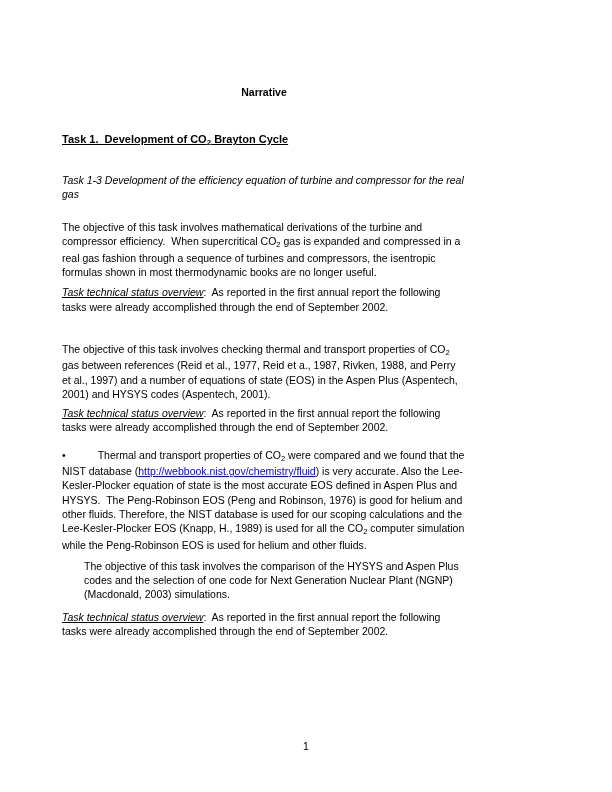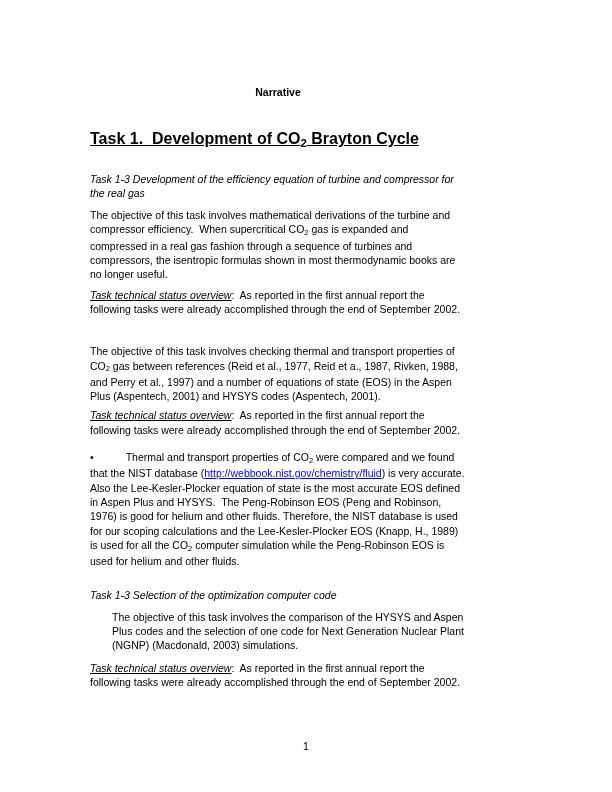--- a/index.html
+++ b/index.html
@@ -10,34 +10,34 @@
     color: var(--text-color);
     font-family: "Liberation Sans", "DejaVu Sans", sans-serif;
     font-size: 10.5px;
     line-height: 14.3px;
     overflow: hidden;
   }
   .page {
     position: relative;
     width: 556px;
     height: 792px;
-    padding: 85px 90px 0 90px;
+    padding: 85px 90px 0 62px;
     background: var(--page-bg);
   }
   .block { white-space: pre-wrap; }
   .doc-title { text-align: center; font-weight: bold; }
-  .h1 { font-weight: bold; text-decoration: underline; font-size: 16px; }
+  .h1 { font-weight: bold; text-decoration: underline; font-size: 11px; }
   .sub { font-style: italic; }
   .seg-sub { font-size: 0.72em; position: relative; top: 0.24em; }
   .seg-iu { font-style: italic; text-decoration: underline; text-align: center; }
   .seg-link { color: var(--link-color); text-decoration: underline; cursor: pointer; }
   .seg-tab { display: inline-block; width: 32px; }
   .b-h1    { margin-top: 33px; }
   .b-sub11 { margin-top: 24px; }
-  .b-para11{ margin-top: 8px; }
+  .b-para11{ margin-top: 19px; }
   .b-tts11 { margin-top: 6px; }
   .b-bul11 { margin-top: 10px; }
   .b-sub12 { margin-top: 21px; }
   .b-para12{ margin-top: 28px; }
   .b-tts12 { margin-top: 5px; }
   .b-bul12 { margin-top: 13px; }
   .b-sub13 { margin-top: 20px; }
   .b-para13{ margin-top: 7px; margin-left: 22px; }
   .b-tts13 { margin-top: 8px; }
   .page-number {
@@ -63,21 +63,20 @@
   <p class="block b-tts11"><span class="seg-iu">Task technical status overview</span><span>:  As reported in the first annual report the following tasks were already accomplished through the end of September 2002.</span></p>
 
 
 
   <p class="block b-para12"><span>The objective of this task involves checking thermal and transport properties of CO</span><span class="seg-sub">2</span><span> gas between references (Reid et al., 1977, Reid et a., 1987, Rivken, 1988, and Perry et al., 1997) and a number of equations of state (EOS) in the Aspen Plus (Aspentech, 2001) and HYSYS codes (Aspentech, 2001).</span></p>
 
   <p class="block b-tts12"><span class="seg-iu">Task technical status overview</span><span>:  As reported in the first annual report the following tasks were already accomplished through the end of September 2002.</span></p>
 
   <p class="block b-bul12"><span>•</span><span class="seg-tab"></span><span>Thermal and transport properties of CO</span><span class="seg-sub">2</span><span> were compared and we found that the NIST database (</span><a class="seg-link" href="#">http://webbook.nist.gov/chemistry/fluid</a><span>) is very accurate. Also the Lee-Kesler-Plocker equation of state is the most accurate EOS defined in Aspen Plus and HYSYS.  The Peng-Robinson EOS (Peng and Robinson, 1976) is good for helium and other fluids. Therefore, the NIST database is used for our scoping calculations and the Lee-Kesler-Plocker EOS (Knapp, H., 1989) is used for all the CO</span><span class="seg-sub">2</span><span> computer simulation while the Peng-Robinson EOS is used for helium and other fluids.</span></p>
 
-  <p class="block sub b-sub13"><span>Task 1-3 Selection of the optimization computer code</span></p>
 
   <p class="block b-para13"><span>The objective of this task involves the comparison of the HYSYS and Aspen Plus codes and the selection of one code for Next Generation Nuclear Plant (NGNP) (Macdonald, 2003) simulations.</span></p>
 
   <p class="block b-tts13"><span class="seg-iu">Task technical status overview</span><span>:  As reported in the first annual report the following tasks were already accomplished through the end of September 2002.</span></p>
 
   <div class="block page-number">1</div>
 
 </div>
 
 </body></html>

